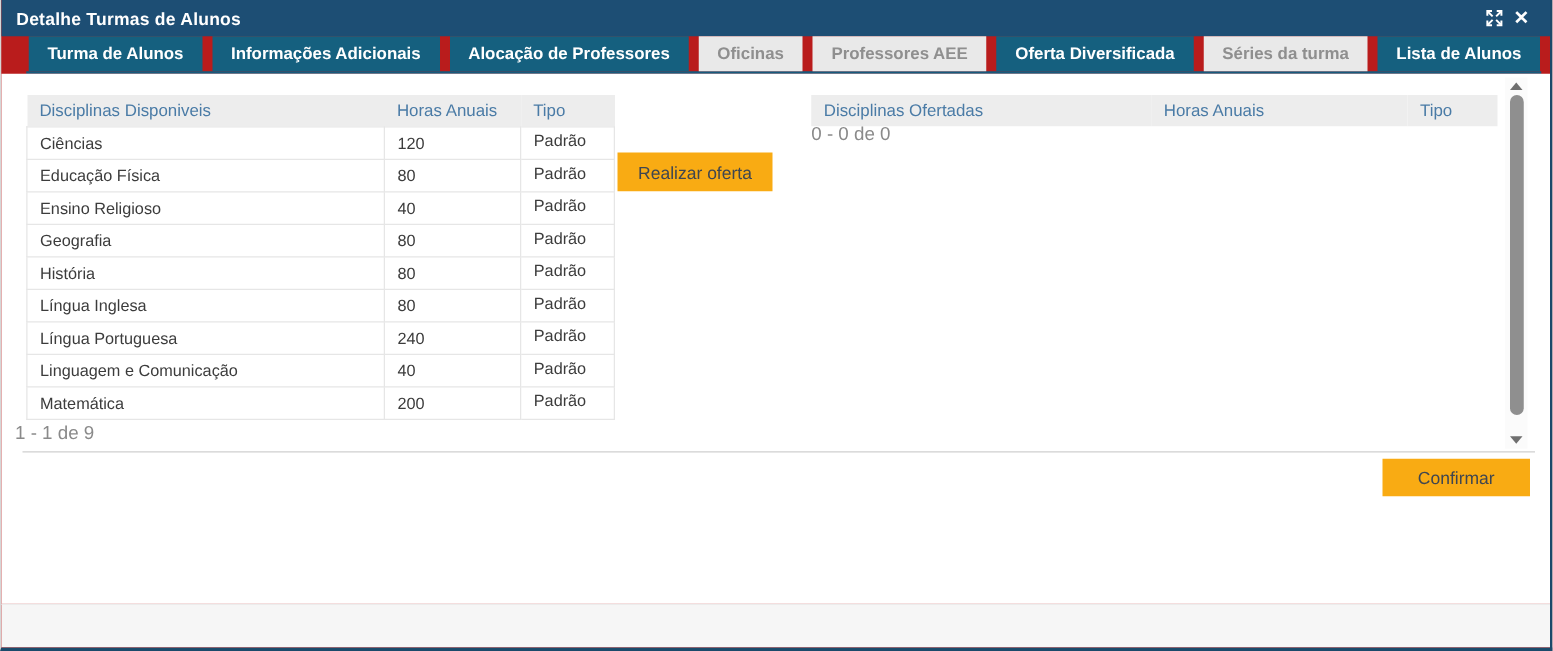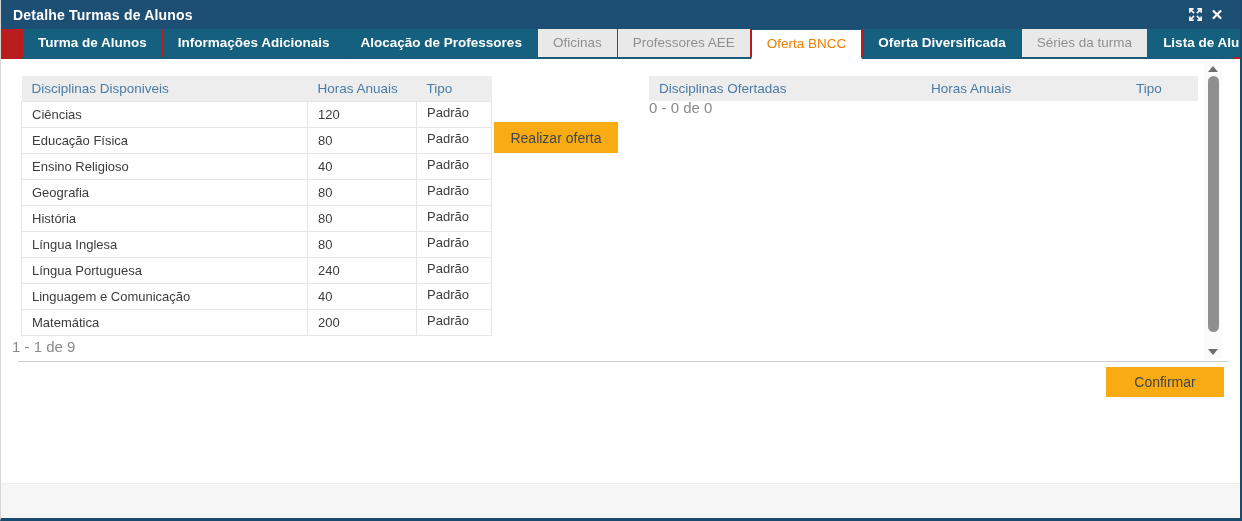--- a/index.html
+++ b/index.html
@@ -29,29 +29,29 @@
     width:22px; height:20px; display:flex; align-items:center; justify-content:center;
     cursor:pointer; color:#fff;
   }
   .titlebar .close-glyph { font-size:15px; font-weight:bold; line-height:1; }
 
   
   .tabstrip {
     flex:0 0 30px; height:30px;
     margin:0 7px 0 20px;
     padding:0 0 0 2px;
-    display:flex; align-items:flex-end; gap:1px;
+    display:flex; align-items:flex-end; gap:8px;
     border-bottom:2px solid var(--strip-line);
   }
   .tab {
     height:28px; line-height:28px; padding:0 15px;
     font-size:13.5px; white-space:nowrap; cursor:pointer;
   }
   .tab.dark { background:var(--tab-dark-bg); color:#fff; font-weight:600; }
-  .tab.gray { background:var(--tab-gray-bg); color:var(--tab-gray-text); font-weight:400;margin-top:32px; }
+  .tab.gray { background:var(--tab-gray-bg); color:var(--tab-gray-text); font-weight:700;margin-top:32px; }
   .tab.selected {
     background:#fff; color:var(--tab-selected-text);
     border:1px solid var(--strip-line); border-bottom:2px solid #fff;
     height:30px; line-height:27px; margin-bottom:-2px; position:relative; z-index:2;
   }
 
   
   .content { position:relative; flex:1 1 auto; background:#fff; }
 
   table.grid { border-collapse:collapse; table-layout:fixed; }
@@ -123,21 +123,20 @@
         <span class="close-glyph">✕</span>
       </span>
   </div>
 
   <div class="tabstrip" id="tabstrip">
       <div class="tab dark">Turma de Alunos</div>
       <div class="tab dark">Informações Adicionais</div>
       <div class="tab dark">Alocação de Professores</div>
       <div class="tab gray">Oficinas</div>
       <div class="tab gray">Professores AEE</div>
-      <div class="tab selected">Oferta BNCC</div>
       <div class="tab dark">Oferta Diversificada</div>
       <div class="tab gray">Séries da turma</div>
       <div class="tab dark">Lista de Alunos</div>
     </div>
 
   <div class="content">
 
     <table class="grid grid-left">
       <colgroup>
           <col style="width:286px">

